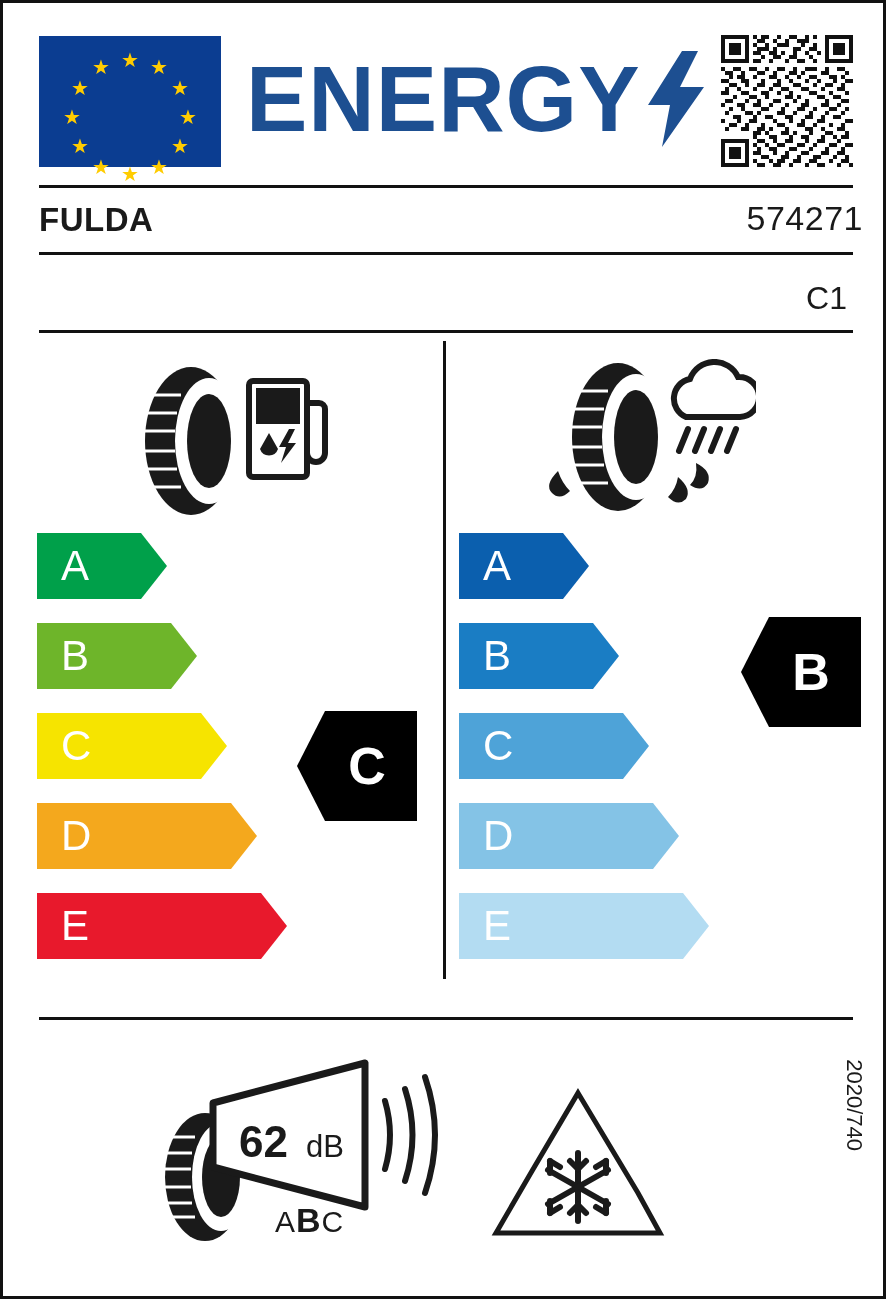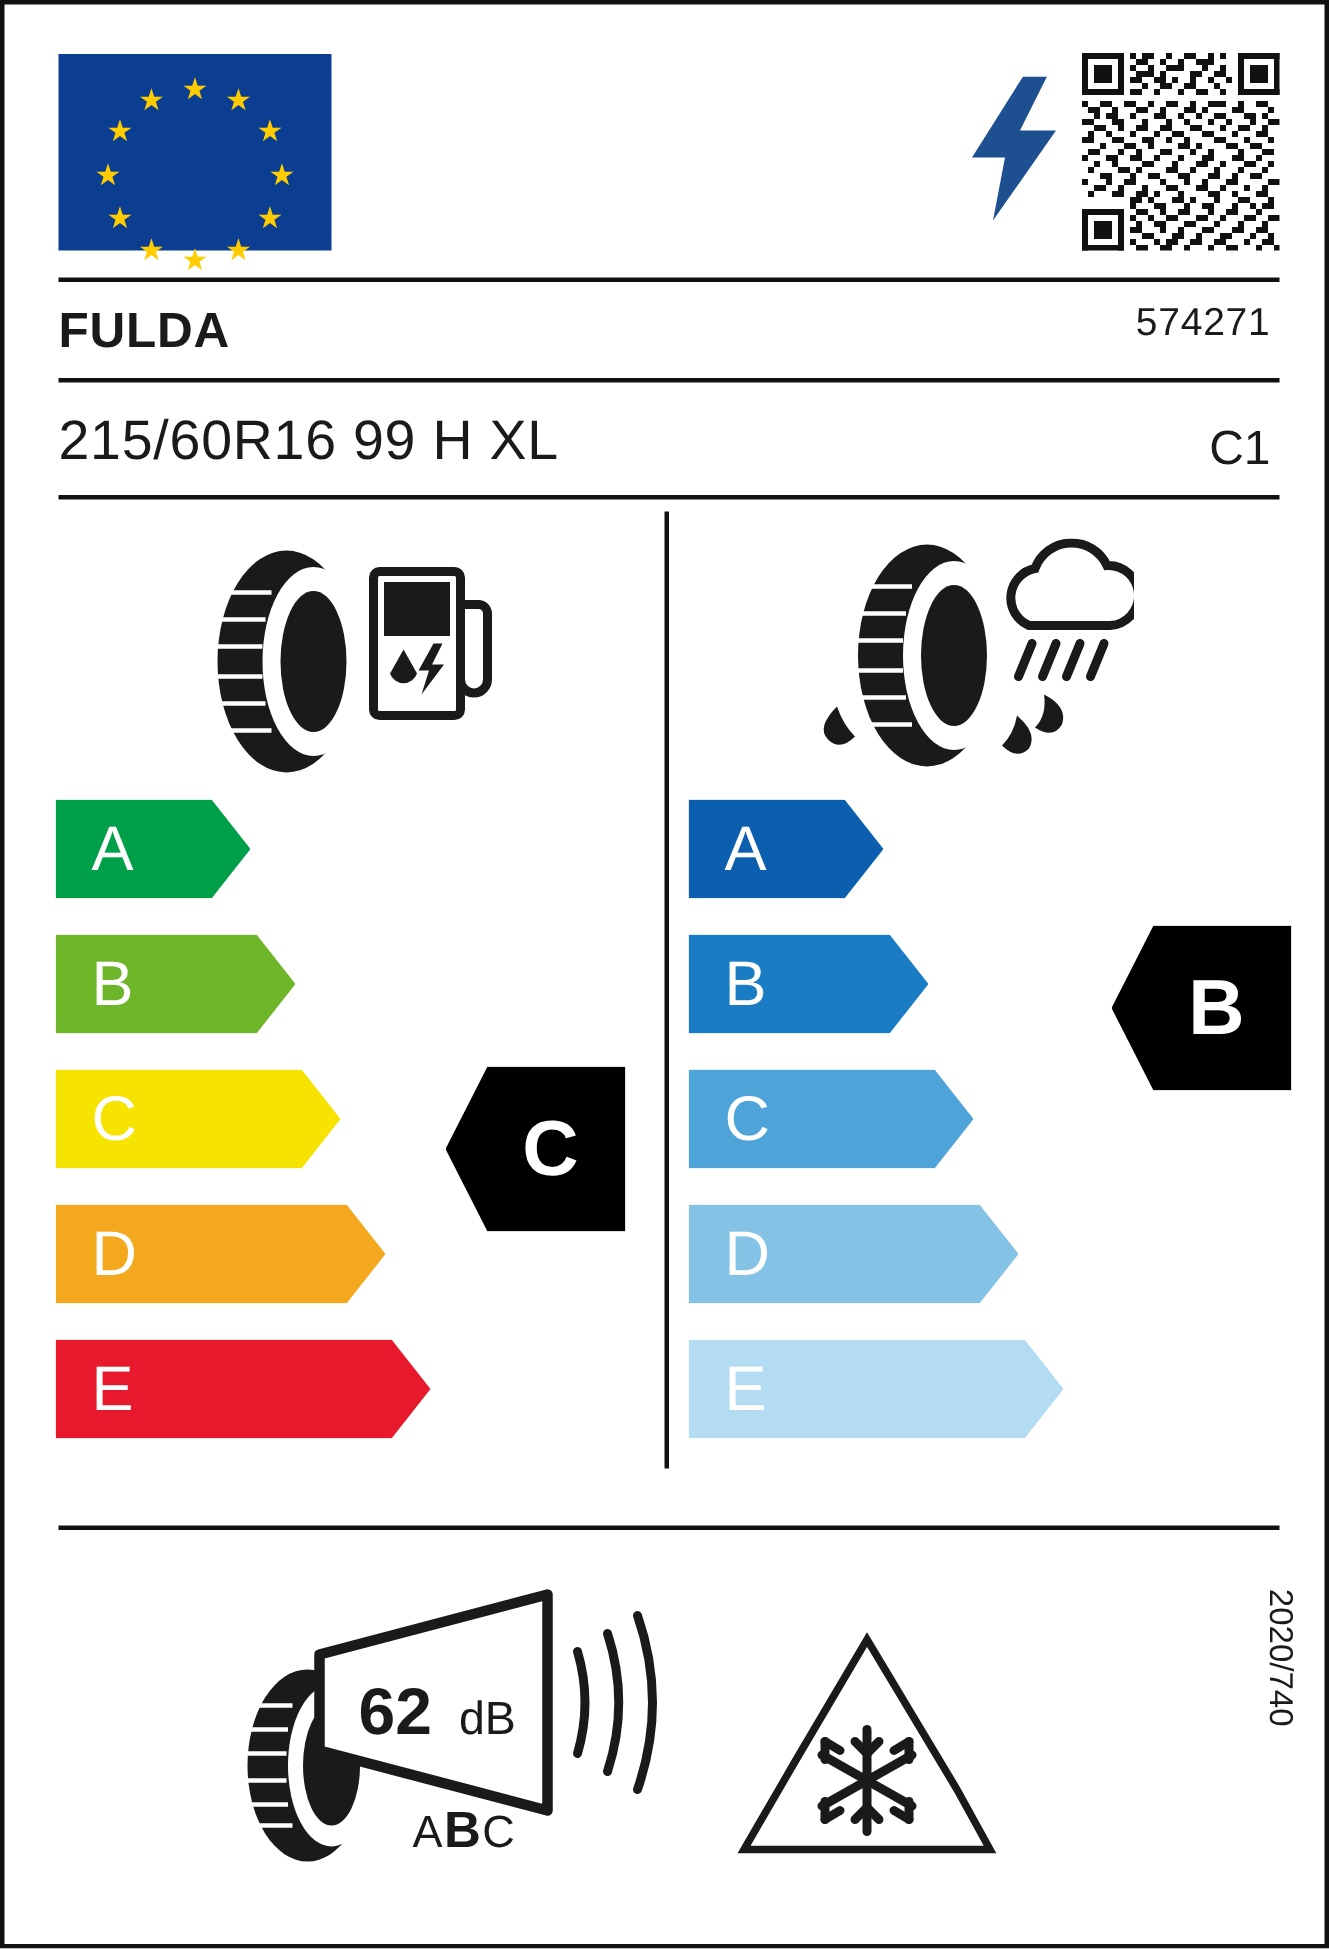--- a/index.html
+++ b/index.html
@@ -71,22 +71,22 @@
   }
   .brand {
     position: absolute;
     left: 36px; top: 198px;
     font-size: 33px;
     font-weight: bold;
     letter-spacing: 0.5px;
   }
   .code {
     position: absolute;
-    right: 36px; top: 196px;
-    font-size: 26px;
+    right: 20px; top: 196px;
+    font-size: 34px;
     letter-spacing: 0.5px;
   }
   .size {
     position: absolute;
     left: 36px; top: 270px;
     font-size: 37px;
     letter-spacing: 0.5px;
   }
   .cls {
     position: absolute;
@@ -235,20 +235,21 @@
       <div class="star" style="left:131px; top:100px;">★</div>
       <div class="star" style="left:110px; top:121px;">★</div>
       <div class="star" style="left:81px;  top:128px;">★</div>
       <div class="star" style="left:52px;  top:121px;">★</div>
       <div class="star" style="left:31px;  top:100px;">★</div>
       <div class="star" style="left:23px;  top:71px;">★</div>
       <div class="star" style="left:31px;  top:42px;">★</div>
       <div class="star" style="left:52px;  top:21px;">★</div>
     </div>
 
+    <div class="energy-word">ENERGY</div>
 
     <div class="energy-bolt">
       <svg width="56" height="96" viewBox="0 0 56 96">
         <polygon points="34,0 0,54 22,54 14,96 56,36 32,36 50,0" fill="#1d4f91"></polygon>
       </svg>
     </div>
 
     <div class="qr">
       <svg width="132" height="132" viewBox="0 0 33 33" shape-rendering="crispEdges">
         <rect width="33" height="33" fill="#ffffff"></rect>
@@ -494,21 +495,20 @@
       </svg>
     </div>
   </div>
 
   <div class="rule" style="left:36px; top:182px; width:814px; height:3px;"></div>
   <div class="rule" style="left:36px; top:249px; width:814px; height:3px;"></div>
   <div class="rule" style="left:36px; top:327px; width:814px; height:3px;"></div>
 
   <div class="brand">FULDA</div>
   <div class="code">574271</div>
-  <div class="size">215/60R16 99 H XL</div>
   <div class="cls">C1</div>
 
   <div class="divider-v"></div>
 
   <div class="col col-left">
 
     <div class="pictogram" style="left:100px;">
       <svg width="200" height="165" viewBox="0 0 200 165">
 
         <g>

